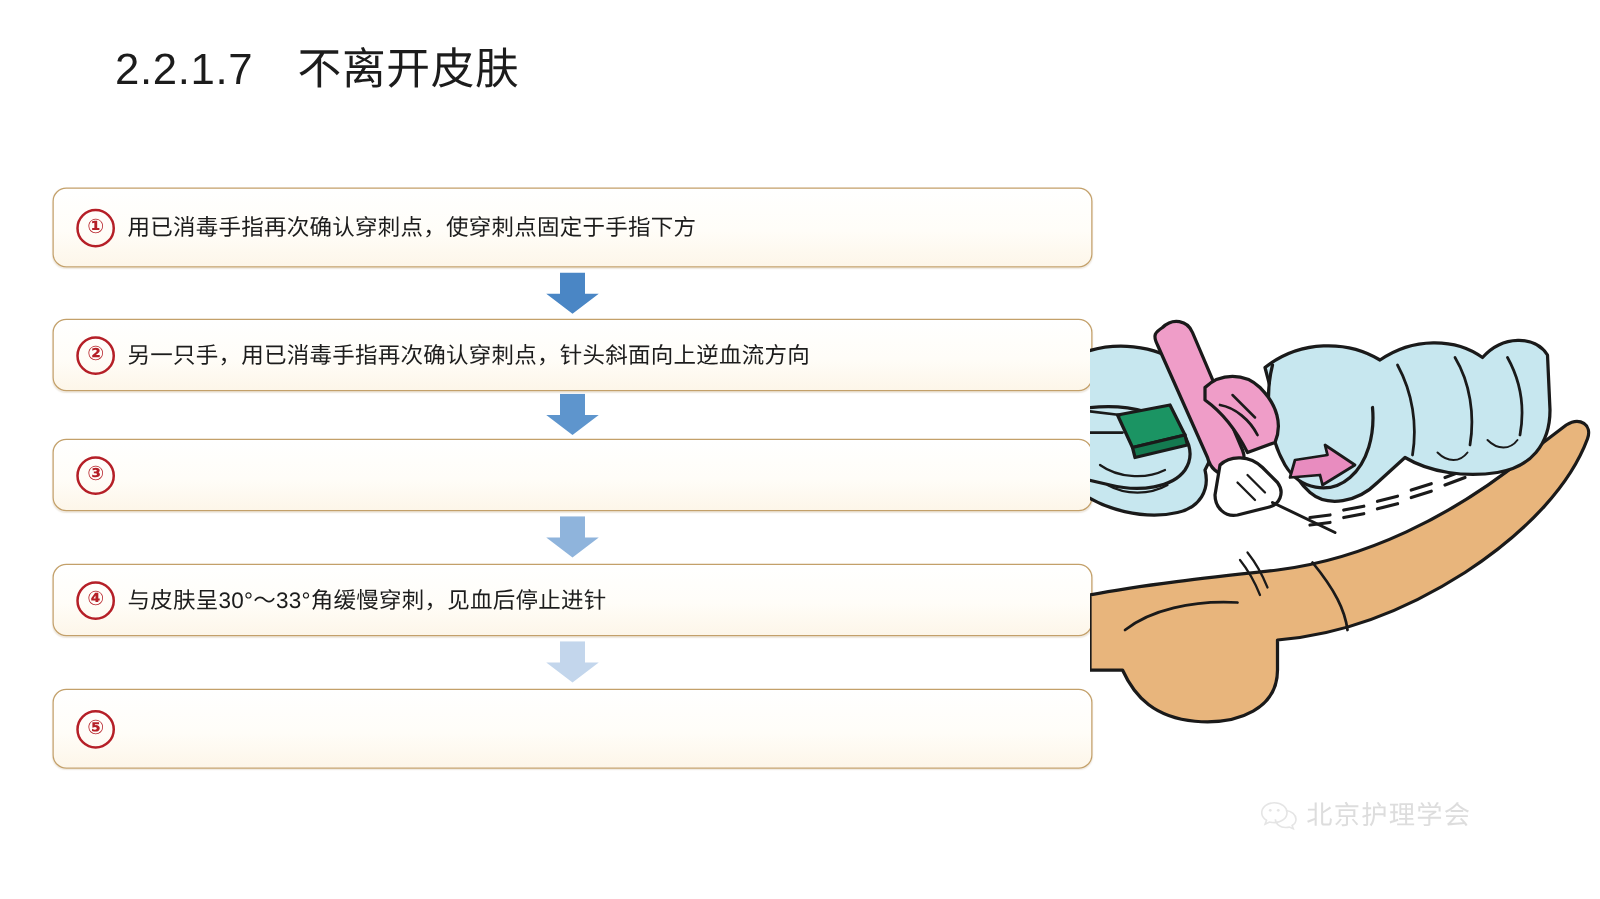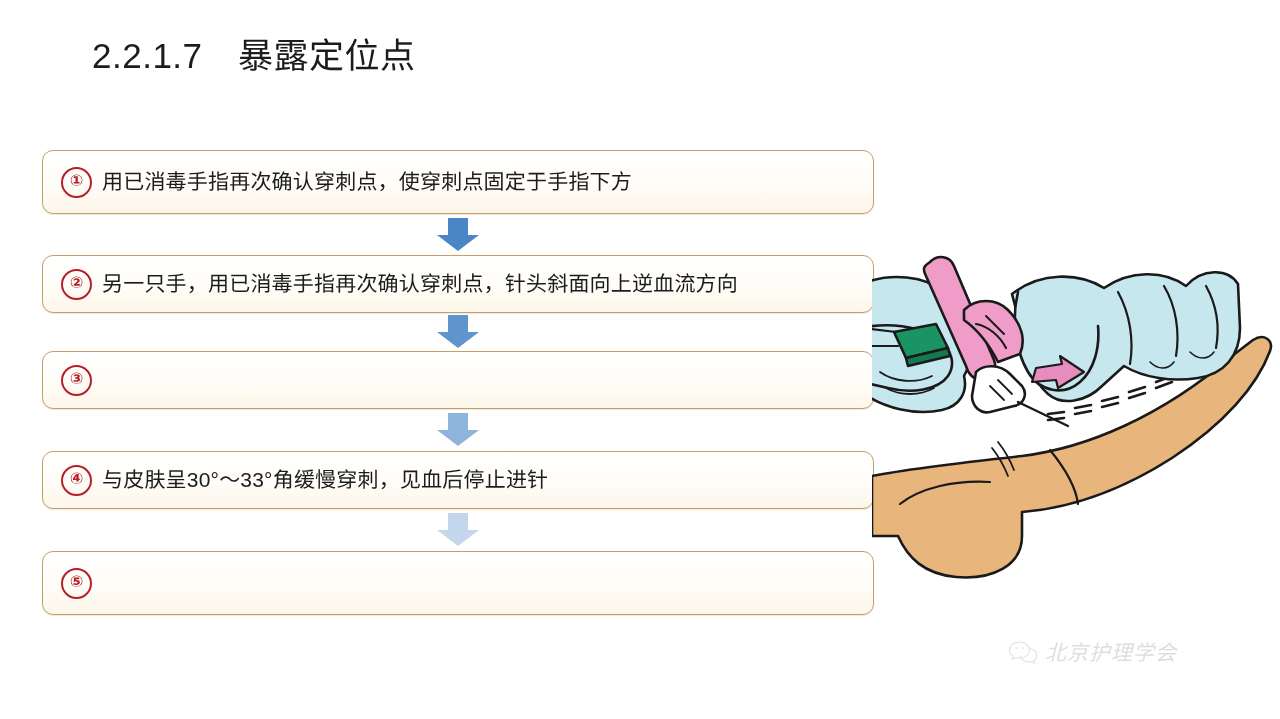--- a/index.html
+++ b/index.html
@@ -68,21 +68,21 @@
     font-size: 16px;
     font-weight: bold;
     line-height: 23px;
     text-align: center;
     font-family: "DejaVu Sans", sans-serif;
     user-select: none;
   }
 
   .step-text {
     flex: 1 1 auto;
-    font-size: 21px;
+    font-size: 18px;
     line-height: 28px;
     color: #1c1c1c;
     letter-spacing: 0.2px;
     white-space: nowrap;
   }
 
   
   .arrow-wrap {
     width: 832px;
     display: flex;
@@ -113,39 +113,38 @@
   
   .watermark {
     position: absolute;
     left: 1008px;
     top: 640px;
     display: flex;
     align-items: flex-end;
     gap: 7px;
     opacity: 0.48;
     user-select: none;
-    font-style: italic;
   }
   .watermark .wechat-icon {
     width: 30px;
     height: 26px;
     display: block;
   }
   .watermark .wm-text {
     font-size: 21px;
     line-height: 26px;
     color: #b9b9b9;
     letter-spacing: 1px;
     white-space: nowrap;
   }
 </style>
 </head>
 <body>
 
-<div class="slide-title">2.2.1.7　暴露定位点</div>
+<div class="slide-title">2.2.1.7　不离开皮肤</div>
 
 <div class="flow">
 
   <div class="step-box step-1">
     <div class="step-num">①</div>
     <div class="step-text">用已消毒手指再次确认穿刺点，使穿刺点固定于手指下方</div>
   </div>
 
   <div class="arrow-wrap gap-1">
     <svg class="down-arrow" viewBox="0 0 46 34">

